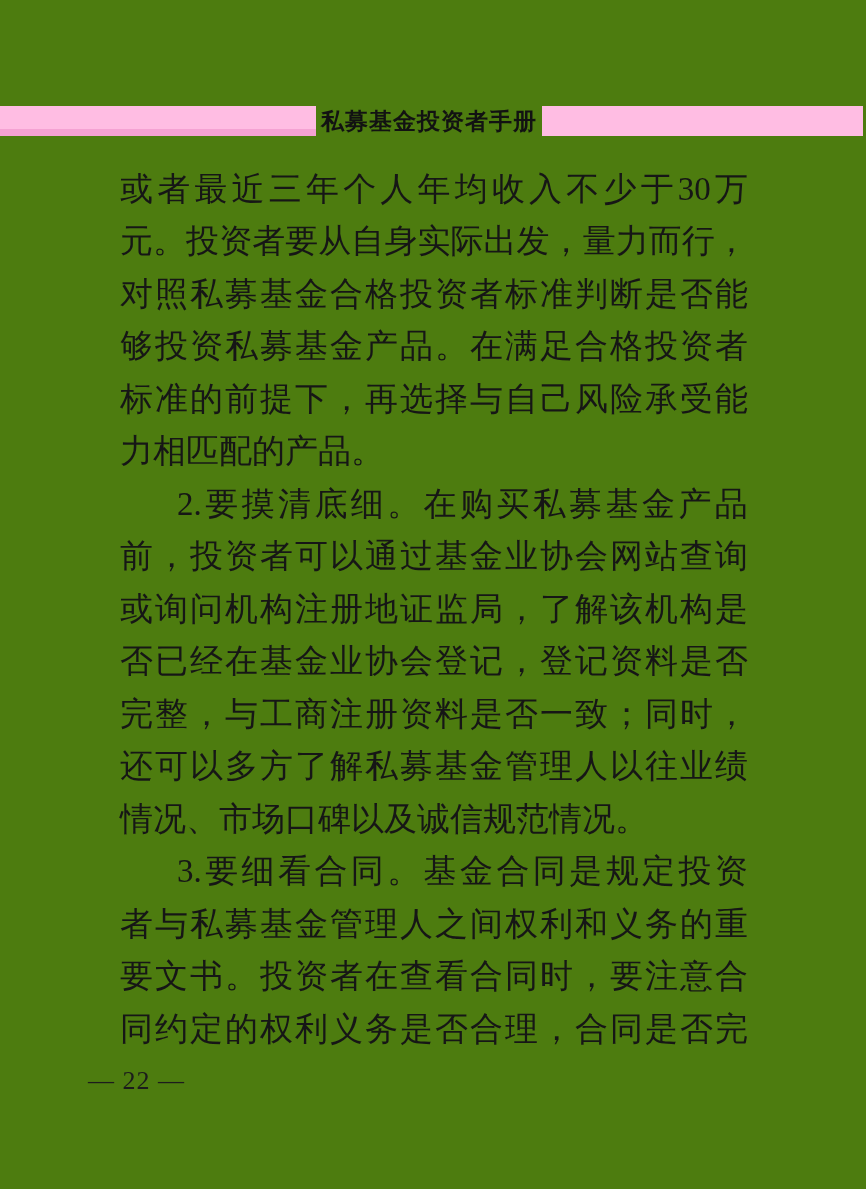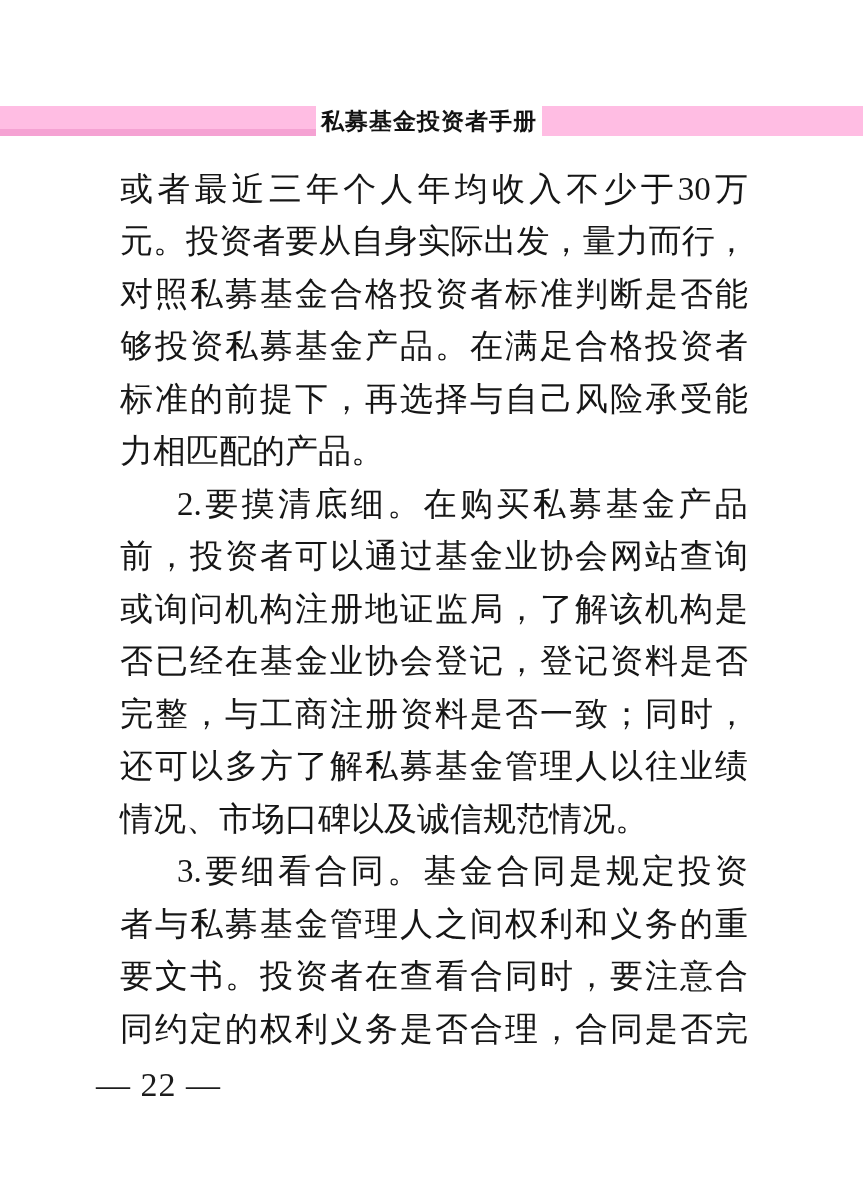--- a/index.html
+++ b/index.html
@@ -1,21 +1,21 @@
 <!DOCTYPE html>
 <html><head>
 <meta charset="utf-8">
 <style>
   html, body { margin: 0; padding: 0; background: #888; }
   .page {
     position: relative;
     width: 866px;
     height: 1189px;
     margin: 0 auto;
-    background: #ffffff;
+    background: #4d7c0f;
     overflow: hidden;
     font-family: "Liberation Serif", "DejaVu Serif", serif;
   }
   .header-bar {
     position: absolute;
     top: 106px;
     height: 30px;
   }
   .header-bar.left  { left: 0;     width: 316px; }
   .header-bar.right { left: 542px; width: 321px; }
@@ -48,23 +48,23 @@
     justify-content: space-between;
     font-size: 33px;
     color: #161616;
     white-space: nowrap;
   }
   .text-line.nojust { justify-content: flex-start; }
   .text-line.indent { padding-left: 57px; }
   .text-line span { display: inline-block; }
   .page-number {
     position: absolute;
-    left: 96px;
+    left: 88px;
     top: 1066px;
-    font-size: 34px;
+    font-size: 26px;
     color: #1c1c1c;
     letter-spacing: 1px;
     white-space: nowrap;
   }
 </style>
 </head>
 <body>
 
 <div class="page">
 

